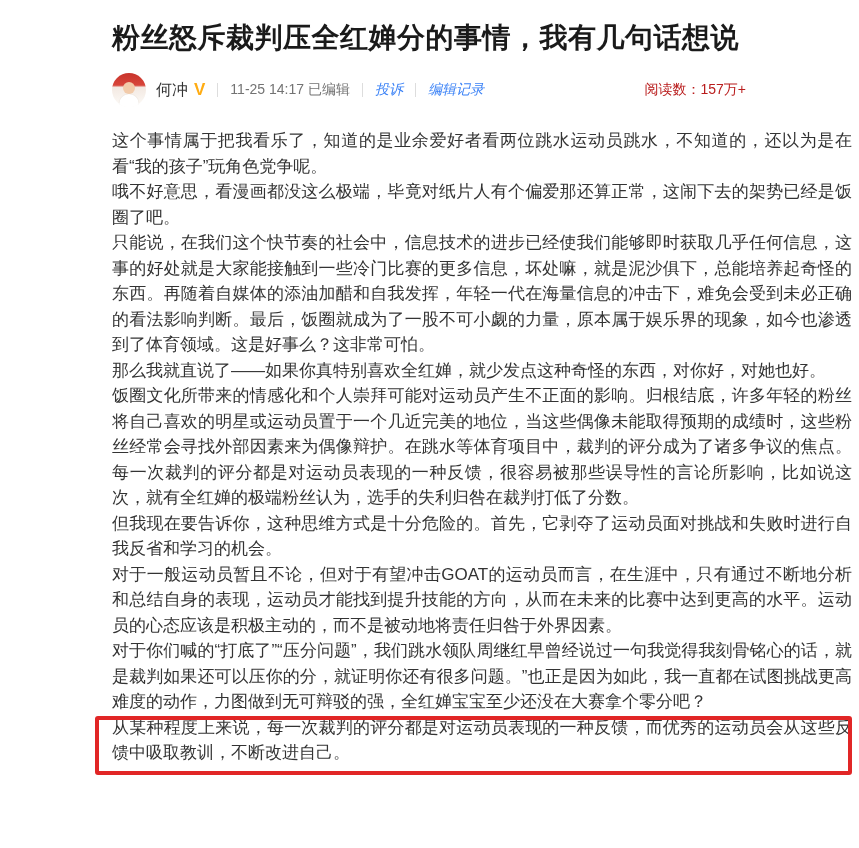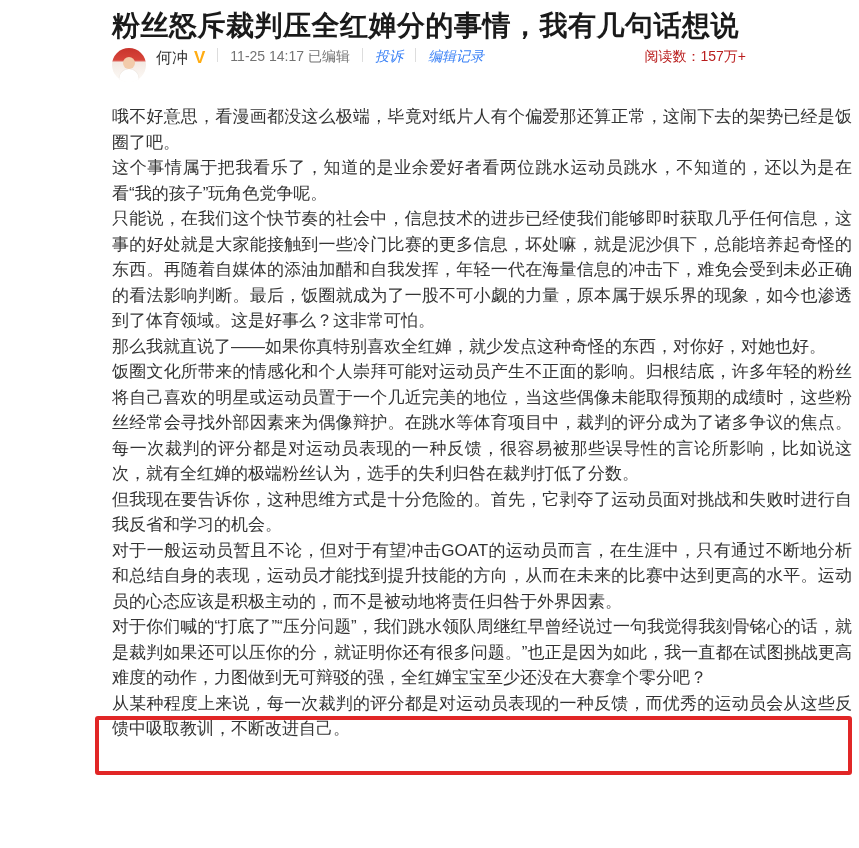--- a/index.html
+++ b/index.html
@@ -11,32 +11,33 @@
   }
   .page { position: relative; width: 859px; height: 848px; background: #fff; }
 
   .article {
     position: absolute;
     left: 112px; top: 0;
     width: 740px;
   }
 
   .title {
-    margin-top: 8px;
+    margin-top: 20px;
     font-size: 28px;
     line-height: 36px;
     font-weight: 700;
     color: #1a1a1a;
     letter-spacing: 0.5px;
   }
 
   .author-row {
-    margin-top: 4px;
+    margin-top: 16px;
     height: 36px;
     display: flex;
+    align-items: center;
     font-size: 14px;
     color: #808080;
   }
   .avatar {
     width: 34px; height: 34px;
     border-radius: 50%;
     background: linear-gradient(180deg, #c8342c 0%, #d8453a 36%, #f3e9e2 42%, #fdfbf8 100%);
     position: relative;
     overflow: hidden;
     flex: 0 0 auto;
@@ -126,22 +127,22 @@
       <span class="divider"></span>
       <span class="timestamp">11-25 14:17 已编辑</span>
       <span class="divider"></span>
       <a class="action-link">投诉</a>
       <span class="divider"></span>
       <a class="action-link">编辑记录</a>
       <span class="reads"><span>阅读数：</span><span>157万+</span></span>
     </div>
 
     <div class="content">
+      <p>这个事情属于把我看乐了，知道的是业余爱好者看两位跳水运动员跳水，不知道的，还以为是在看“我的孩子”玩角色党争呢。</p>
       <p>哦不好意思，看漫画都没这么极端，毕竟对纸片人有个偏爱那还算正常，这闹下去的架势已经是饭圈了吧。</p>
-      <p>这个事情属于把我看乐了，知道的是业余爱好者看两位跳水运动员跳水，不知道的，还以为是在看“我的孩子”玩角色党争呢。</p>
       <p>只能说，在我们这个快节奏的社会中，信息技术的进步已经使我们能够即时获取几乎任何信息，这事的好处就是大家能接触到一些冷门比赛的更多信息，坏处嘛，就是泥沙俱下，总能培养起奇怪的东西。再随着自媒体的添油加醋和自我发挥，年轻一代在海量信息的冲击下，难免会受到未必正确的看法影响判断。最后，饭圈就成为了一股不可小觑的力量，原本属于娱乐界的现象，如今也渗透到了体育领域。这是好事么？这非常可怕。</p>
       <p>那么我就直说了——如果你真特别喜欢全红婵，就少发点这种奇怪的东西，对你好，对她也好。</p>
       <p>饭圈文化所带来的情感化和个人崇拜可能对运动员产生不正面的影响。归根结底，许多年轻的粉丝将自己喜欢的明星或运动员置于一个几近完美的地位，当这些偶像未能取得预期的成绩时，这些粉丝经常会寻找外部因素来为偶像辩护。在跳水等体育项目中，裁判的评分成为了诸多争议的焦点。每一次裁判的评分都是对运动员表现的一种反馈，很容易被那些误导性的言论所影响，比如说这次，就有全红婵的极端粉丝认为，选手的失利归咎在裁判打低了分数。</p>
       <p>但我现在要告诉你，这种思维方式是十分危险的。首先，它剥夺了运动员面对挑战和失败时进行自我反省和学习的机会。</p>
       <p>对于一般运动员暂且不论，但对于有望冲击GOAT的运动员而言，在生涯中，只有通过不断地分析和总结自身的表现，运动员才能找到提升技能的方向，从而在未来的比赛中达到更高的水平。运动员的心态应该是积极主动的，而不是被动地将责任归咎于外界因素。</p>
       <p>对于你们喊的“打底了”“压分问题”，我们跳水领队周继红早曾经说过一句我觉得我刻骨铭心的话，就是裁判如果还可以压你的分，就证明你还有很多问题。”也正是因为如此，我一直都在试图挑战更高难度的动作，力图做到无可辩驳的强，全红婵宝宝至少还没在大赛拿个零分吧？</p>
       <p>从某种程度上来说，每一次裁判的评分都是对运动员表现的一种反馈，而优秀的运动员会从这些反馈中吸取教训，不断改进自己。</p>
     </div>
   </div>
 

